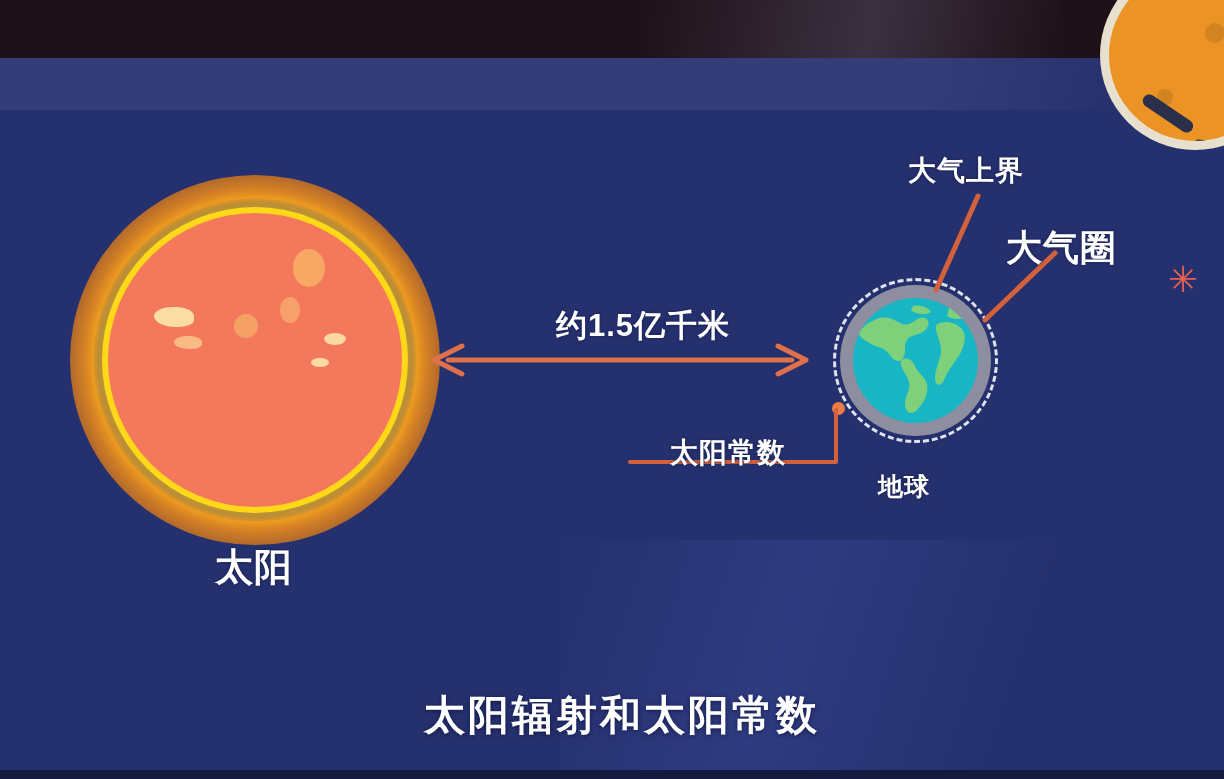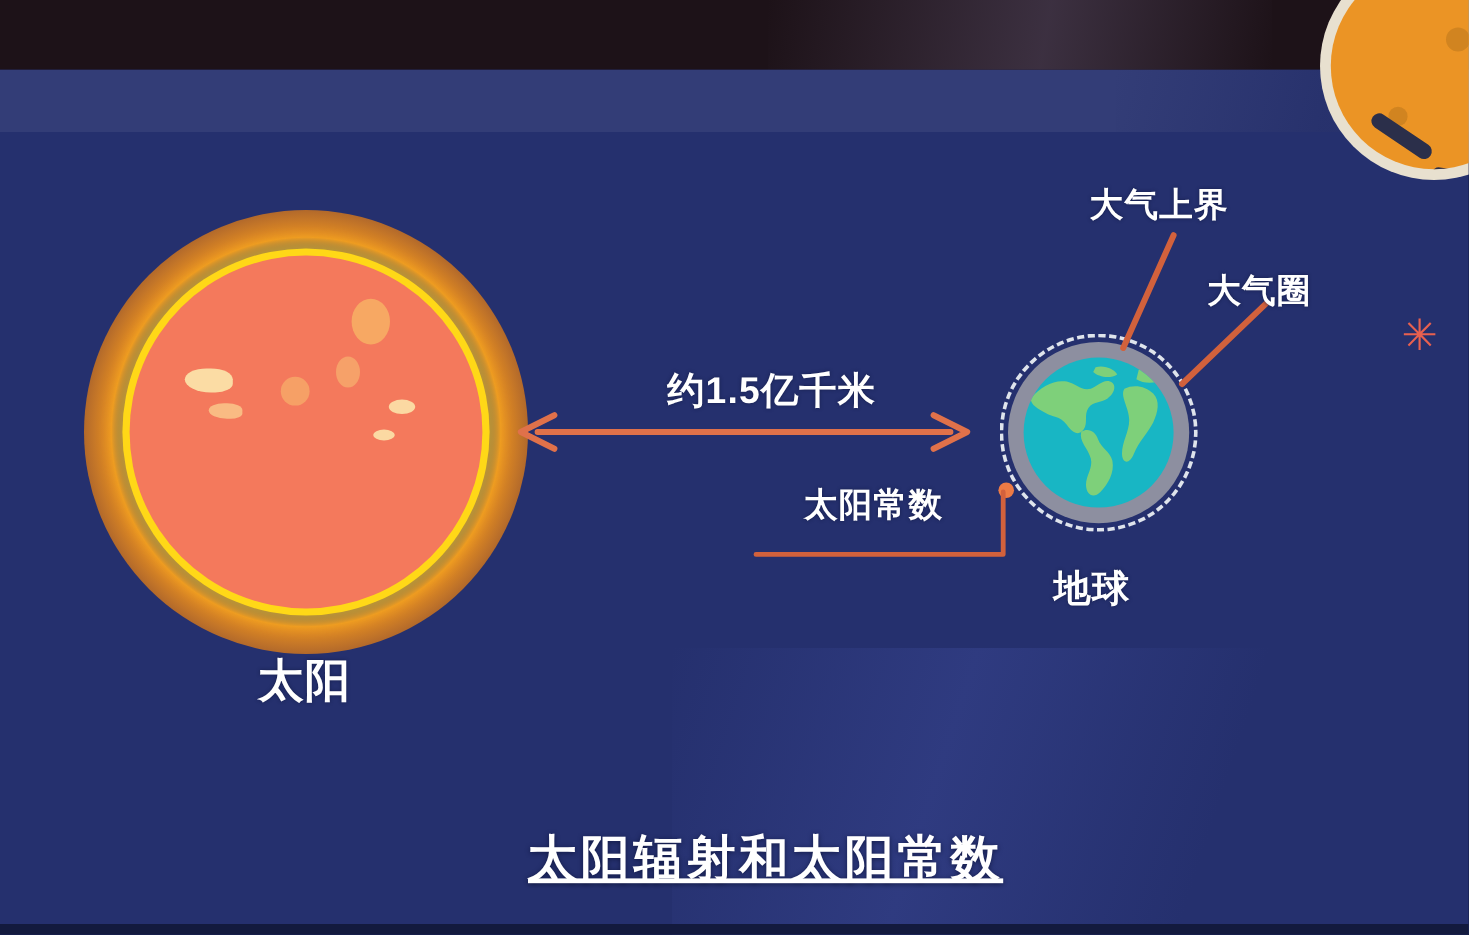--- a/index.html
+++ b/index.html
@@ -189,23 +189,23 @@
     position: absolute;
     color: #ffffff;
     font-weight: 700;
     white-space: nowrap;
     z-index: 5;
     letter-spacing: 1px;
     text-shadow: 0 0 3px rgba(20,28,70,0.9);
   }
   .label-distance { font-size: 31px; }
   .label-sun      { font-size: 38px; }
-  .label-earth    { font-size: 31px; }
+  .label-earth    { font-size: 25px; }
   .label-atmo-top { font-size: 28px; }
-  .label-atmo     { font-size: 28px; }
+  .label-atmo     { font-size: 36px; }
   .label-const    { font-size: 28px; }
 
   .title {
     position: absolute;
     color: #ffffff;
     font-weight: 700;
     font-size: 41px;
     letter-spacing: 3px;
     white-space: nowrap;
     z-index: 5;
@@ -298,17 +298,17 @@
   <div class="label label-distance" style="left:536px; top:305px;margin-left:20px;">约1.5亿千米</div>
 
   <div class="label label-sun" style="left:215px; top:542px;">太阳</div>
 
   <div class="label label-earth" style="left:878px; top:470px;">地球</div>
 
   <div class="label label-atmo-top" style="left:892px; top:152px;margin-left:16px;">大气上界</div>
 
   <div class="label label-atmo" style="left:1006px; top:224px;">大气圈</div>
 
-  <div class="label label-const" style="left:670px; top:402px;">太阳常数</div>
-
-  <div class="title" style="left:440px; top:688px;text-decoration:underline;">太阳辐射和太阳常数</div>
+  <div class="label label-const" style="left:670px; top:434px;">太阳常数</div>
+
+  <div class="title" style="left:424px; top:688px;">太阳辐射和太阳常数</div>
 
 </div>
 
 </body></html>

